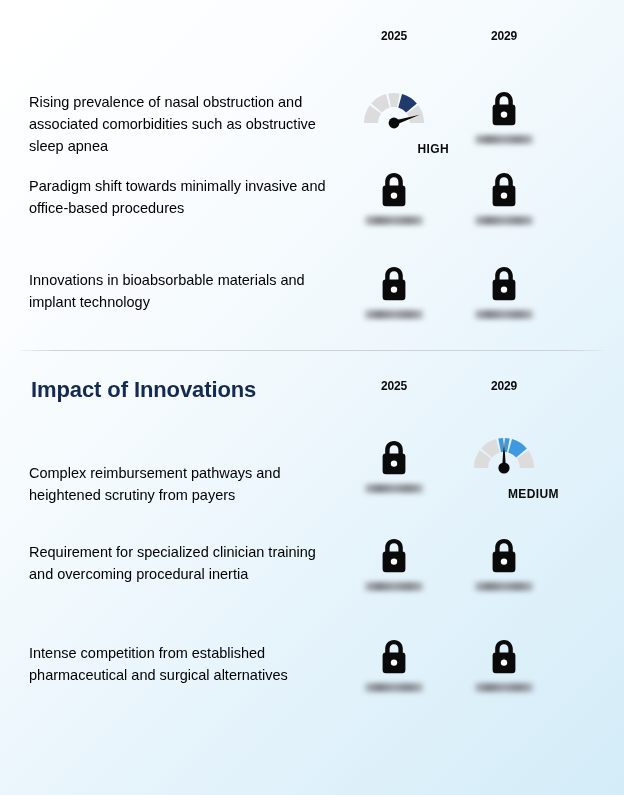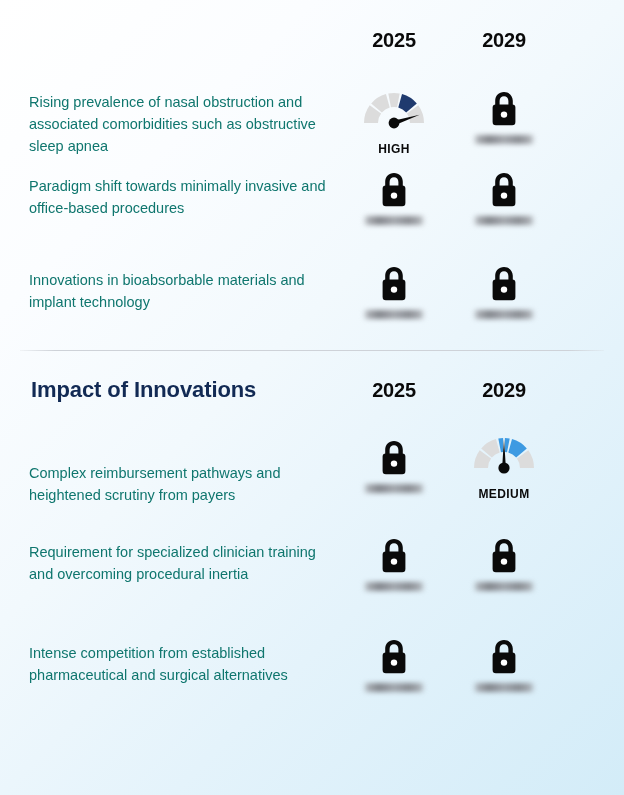--- a/index.html
+++ b/index.html
@@ -49,41 +49,41 @@
     font-weight: bold;
     color: #122a54;
     letter-spacing: -0.1px;
     white-space: nowrap;
   }
   .hdr-year {
     position: absolute;
     top: 29px;
     width: 110px;
     text-align: center;
-    font-size: 20px;
+    font-size: 12px;
     font-weight: bold;
     color: #0a0a0a;
     letter-spacing: -0.2px;
   }
   .col-2025 { left: 339px; }
   .col-2029 { left: 449px; }
 
   
   .row {
     position: absolute;
     left: 0;
     width: 624px;
   }
   .row-text {
     position: absolute;
     left: 29px;
     width: 300px;
     font-size: 14.5px;
     line-height: 22px;
-    color: #0f766e;
+    color: #000000;
   }
   .cell {
     position: absolute;
     width: 110px;
     text-align: center;
   }
   .cell.c1 { left: 339px; }
   .cell.c2 { left: 449px; }
 
   
@@ -112,20 +112,21 @@
   
   .gauge-wrap { line-height: 0; }
   .gauge-label {
     display: block;
     margin-top: 5px;
     font-size: 12px;
     font-weight: bold;
     letter-spacing: 0.4px;
     color: #0a0a0a;
     line-height: 14px;
+    text-align: right;
   }
 
   
   .divider {
     position: absolute;
     left: 20px;
     top: 350px;
     width: 584px;
     height: 1px;
     background: linear-gradient(90deg,

